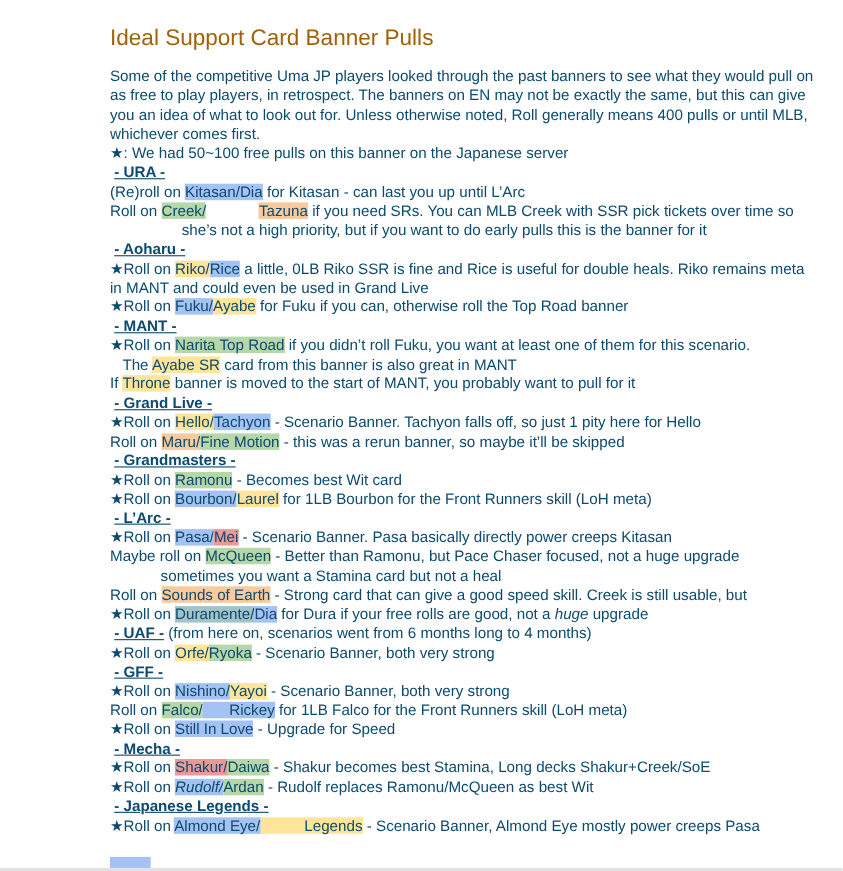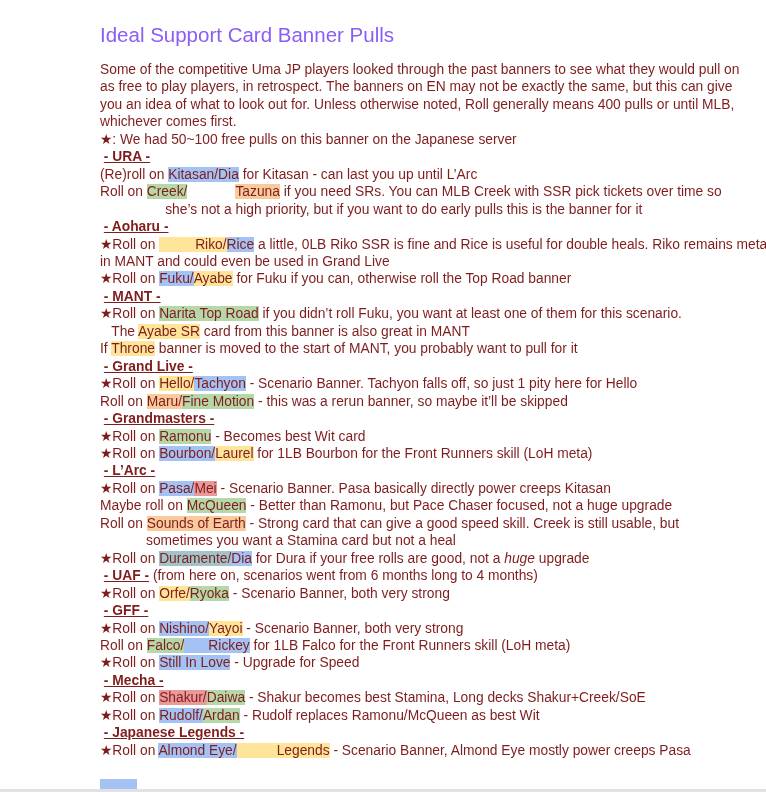--- a/index.html
+++ b/index.html
@@ -16,27 +16,27 @@
   .doc {
     position: absolute;
     left: 100px;
     top: 23px;
     width: 660px;
   }
   .title {
     font-size: 20.5px;
     font-weight: 400;
     margin: 0 0 14px 0;
-    color: #8b5cf6;
+    color: #a16207;
   }
   .line {
     font-size: 13.8px;
     line-height: 17.45px;
     white-space: pre;
-    color: #7f1d1d;
+    color: #0c4a6e;
   }
   .line span.b { font-weight: bold; }
   .line span.u { text-decoration: underline; }
   .line span.i { font-style: italic; }
   .partial-hl {
     position: absolute;
     left: 100px;
     top: 779px;
     width: 37px;
     height: 11px;
@@ -59,47 +59,47 @@
       <div class="line"><span>Some of the competitive Uma JP players looked through the past banners to see what they would pull on</span></div>
       <div class="line"><span>as free to play players, in retrospect. The banners on EN may not be exactly the same, but this can give</span></div>
       <div class="line"><span>you an idea of what to look out for. Unless otherwise noted, Roll generally means 400 pulls or until MLB,</span></div>
       <div class="line"><span>whichever comes first.</span></div>
       <div class="line"><span>★: We had 50~100 free pulls on this banner on the Japanese server</span></div>
       <div class="line"><span> </span><span class="b u">- URA -</span></div>
       <div class="line"><span>(Re)roll on </span><span style="background-color: rgb(164, 194, 244);">Kitasan/Dia</span><span> for Kitasan - can last you up until L’Arc</span></div>
       <div class="line"><span>Roll on </span><span style="background-color: rgb(182, 215, 168);">Creek/</span><span style="background-color: rgb(249, 203, 156); margin-left: 48px;">Tazuna</span><span> if you need SRs. You can MLB Creek with SSR pick tickets over time so</span></div>
       <div class="line"><span>                 she’s not a high priority, but if you want to do early pulls this is the banner for it</span></div>
       <div class="line"><span> </span><span class="b u">- Aoharu -</span></div>
-      <div class="line"><span>★Roll on </span><span style="background-color: rgb(255, 229, 153); padding-left: 36px;">Riko/</span><span style="background-color: rgb(164, 194, 244);">Rice</span><span> a little, 0LB Riko SSR is fine and Rice is useful for double heals. Riko remains meta</span></div>
+      <div class="line"><span>★Roll on </span><span style="background-color: rgb(255, 229, 153);">Riko/</span><span style="background-color: rgb(164, 194, 244);">Rice</span><span> a little, 0LB Riko SSR is fine and Rice is useful for double heals. Riko remains meta</span></div>
       <div class="line"><span>in MANT and could even be used in Grand Live</span></div>
       <div class="line"><span>★Roll on </span><span style="background-color: rgb(164, 194, 244);">Fuku/</span><span style="background-color: rgb(255, 229, 153);">Ayabe</span><span> for Fuku if you can, otherwise roll the Top Road banner</span></div>
       <div class="line"><span> </span><span class="b u">- MANT -</span></div>
       <div class="line"><span>★Roll on </span><span style="background-color: rgb(182, 215, 168);">Narita Top Road</span><span> if you didn’t roll Fuku, you want at least one of them for this scenario.</span></div>
       <div class="line"><span>   The </span><span style="background-color: rgb(255, 229, 153);">Ayabe SR</span><span> card from this banner is also great in MANT</span></div>
       <div class="line"><span>If </span><span style="background-color: rgb(255, 229, 153);">Throne</span><span> banner is moved to the start of MANT, you probably want to pull for it</span></div>
       <div class="line"><span> </span><span class="b u">- Grand Live -</span></div>
       <div class="line"><span>★Roll on </span><span style="background-color: rgb(255, 229, 153);">Hello/</span><span style="background-color: rgb(164, 194, 244);">Tachyon</span><span> - Scenario Banner. Tachyon falls off, so just 1 pity here for Hello</span></div>
       <div class="line"><span>Roll on </span><span style="background-color: rgb(249, 203, 156);">Maru/</span><span style="background-color: rgb(182, 215, 168);">Fine Motion</span><span> - this was a rerun banner, so maybe it’ll be skipped</span></div>
       <div class="line"><span> </span><span class="b u">- Grandmasters -</span></div>
       <div class="line"><span>★Roll on </span><span style="background-color: rgb(182, 215, 168);">Ramonu</span><span> - Becomes best Wit card</span></div>
       <div class="line"><span>★Roll on </span><span style="background-color: rgb(164, 194, 244);">Bourbon/</span><span style="background-color: rgb(255, 229, 153);">Laurel</span><span> for 1LB Bourbon for the Front Runners skill (LoH meta)</span></div>
       <div class="line"><span> </span><span class="b u">- L’Arc -</span></div>
       <div class="line"><span>★Roll on </span><span style="background-color: rgb(164, 194, 244);">Pasa/</span><span style="background-color: rgb(234, 153, 153);">Mei</span><span> - Scenario Banner. Pasa basically directly power creeps Kitasan</span></div>
       <div class="line"><span>Maybe roll on </span><span style="background-color: rgb(182, 215, 168);">McQueen</span><span> - Better than Ramonu, but Pace Chaser focused, not a huge upgrade</span></div>
+      <div class="line"><span>            sometimes you want a Stamina card but not a heal</span></div>
       <div class="line"><span>Roll on </span><span style="background-color: rgb(249, 203, 156);">Sounds of Earth</span><span> - Strong card that can give a good speed skill. Creek is still usable, but</span></div>
-      <div class="line"><span>            sometimes you want a Stamina card but not a heal</span></div>
       <div class="line"><span>★Roll on </span><span style="background-color: rgb(162, 196, 201);">Duramente/</span><span style="background-color: rgb(164, 194, 244);">Dia</span><span> for Dura if your free rolls are good, not a </span><span class="i">huge</span><span> upgrade</span></div>
       <div class="line"><span> </span><span class="b u">- UAF -</span><span> (from here on, scenarios went from 6 months long to 4 months)</span></div>
       <div class="line"><span>★Roll on </span><span style="background-color: rgb(255, 229, 153);">Orfe/</span><span style="background-color: rgb(182, 215, 168);">Ryoka</span><span> - Scenario Banner, both very strong</span></div>
       <div class="line"><span> </span><span class="b u">- GFF -</span></div>
       <div class="line"><span>★Roll on </span><span style="background-color: rgb(164, 194, 244);">Nishino/</span><span style="background-color: rgb(255, 229, 153);">Yayoi</span><span> - Scenario Banner, both very strong</span></div>
       <div class="line"><span>Roll on </span><span style="background-color: rgb(182, 215, 168);">Falco/</span><span style="background-color: rgb(164, 194, 244); padding-left: 24px;">Rickey</span><span> for 1LB Falco for the Front Runners skill (LoH meta)</span></div>
       <div class="line"><span>★Roll on </span><span style="background-color: rgb(164, 194, 244);">Still In Love</span><span> - Upgrade for Speed</span></div>
       <div class="line"><span> </span><span class="b u">- Mecha -</span></div>
       <div class="line"><span>★Roll on </span><span style="background-color: rgb(234, 153, 153); margin-top: 40px;">Shakur/</span><span style="background-color: rgb(182, 215, 168);">Daiwa</span><span> - Shakur becomes best Stamina, Long decks Shakur+Creek/SoE</span></div>
-      <div class="line"><span>★Roll on </span><span style="background-color: rgb(164, 194, 244);">Rudolf/</span><span style="background-color: rgb(182, 215, 168);">Ardan</span><span> - Rudolf replaces Ramonu/McQueen as best Wit</span></div>
+      <div class="line"><span>★Roll on </span><span style="background-color: rgb(164, 194, 244); font-style: italic;">Rudolf/</span><span style="background-color: rgb(182, 215, 168);">Ardan</span><span> - Rudolf replaces Ramonu/McQueen as best Wit</span></div>
       <div class="line"><span> </span><span class="b u">- Japanese Legends -</span></div>
       <div class="line"><span>★Roll on </span><span style="background-color: rgb(164, 194, 244);">Almond Eye/</span><span style="background-color: rgb(255, 229, 153); padding-left: 40px;">Legends</span><span> - Scenario Banner, Almond Eye mostly power creeps Pasa</span></div>
     </div>
 </div>
 
 <div class="partial-hl" style="background-color: rgb(164, 194, 244);"></div>
 <div class="page-edge"></div>
 
 </body></html>

